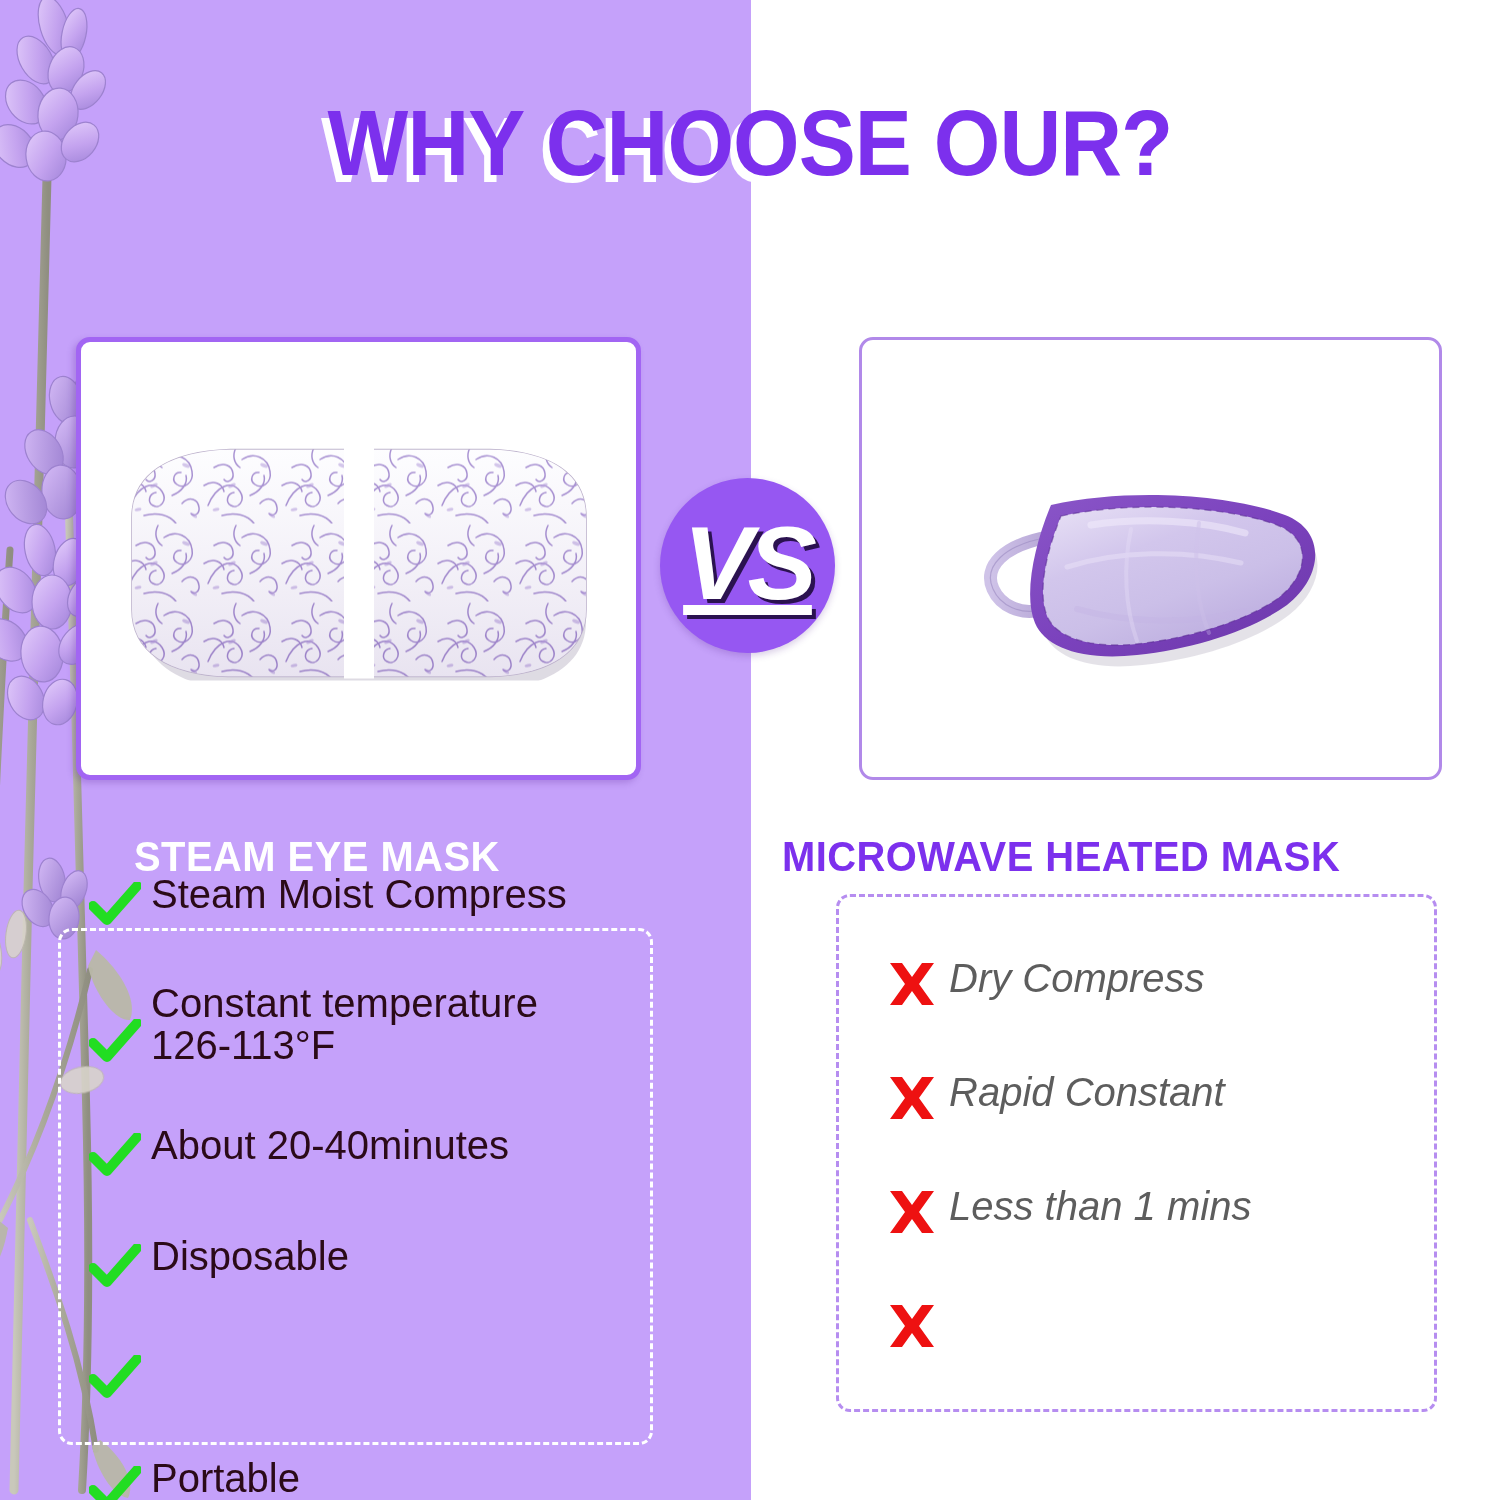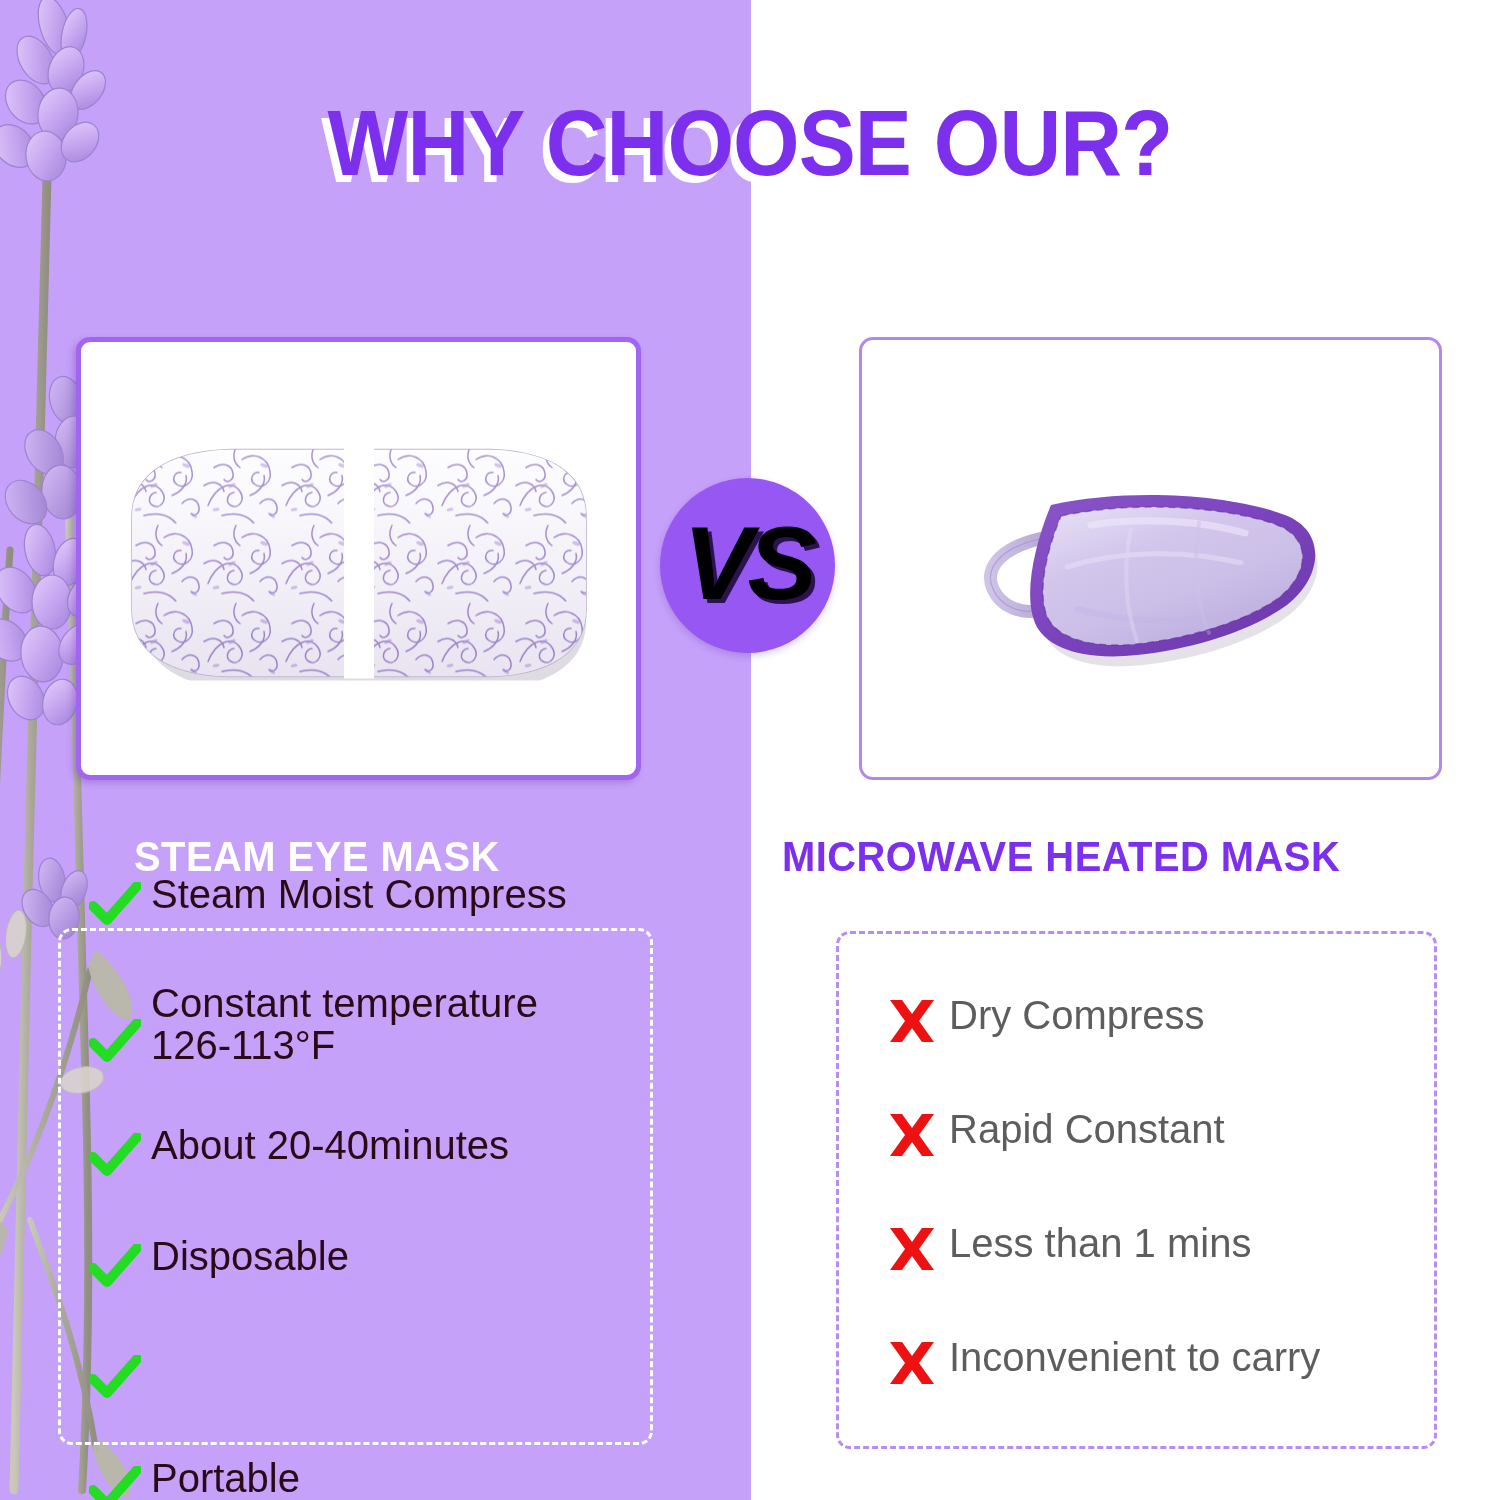--- a/index.html
+++ b/index.html
@@ -74,25 +74,26 @@
   
   #vs-badge {
     position:absolute; left:660px; top:478px;
     width:175px; height:175px; border-radius:50%;
     background:#9657f2;
     box-shadow:0 3px 7px rgba(80,30,140,0.22);
     display:flex; align-items:center; justify-content:center;
   }
   #vs-text {
     font-size:104px; font-weight:bold; font-style:italic;
-    color:#000000;
+    color:#ffffff;
     letter-spacing:-5px;
     text-shadow:4px 4px 0 #2b1250;
     line-height:1;
     transform:translateY(-3px);
+    text-decoration:underline;
   }
 
   
   .col-heading {
     position:absolute;
     font-size:42px; font-weight:bold;
     letter-spacing:0.5px;
     transform:scaleX(0.95);
     transform-origin:left center;
     white-space:nowrap;
@@ -103,22 +104,23 @@
   
   .feature-box {
     position:absolute;
     border-radius:14px;
   }
   #box-left {
     left:58px; top:928px; width:595px; height:517px;
     border:3px dashed #ffffff;
   }
   #box-right {
-    left:836px; top:931px; width:601px; height:518px;
+    left:836px; top:894px; width:601px; height:518px;
     border:3px dashed #b68df0;
+    font-style:italic;
   }
 
   .feature-list {
     list-style:none;
     padding:0; margin:0;
     height:100%;
     display:flex;
     flex-direction:column;
     justify-content:center;
     gap:36px;
@@ -447,18 +449,17 @@
       </span>
       <span class="feature-text">Less than 1 mins</span>
     </li>
 
     <li class="feature-item">
       <span class="mark">
         <svg class="x-mark" width="50" height="46" viewBox="0 0 50 46">
           <path d="M3 2 L15 2 L25 16 L35 2 L47 2 L32 23 L47 44 L35 44 L25 30 L15 44 L3 44 L18 23 Z" fill="#ee1111"></path>
         </svg>
       </span>
-      <span class="feature-text">Inconvenient to carry</span>
     </li>
 
 
   </ul>
 </div>
 
 </body></html>

